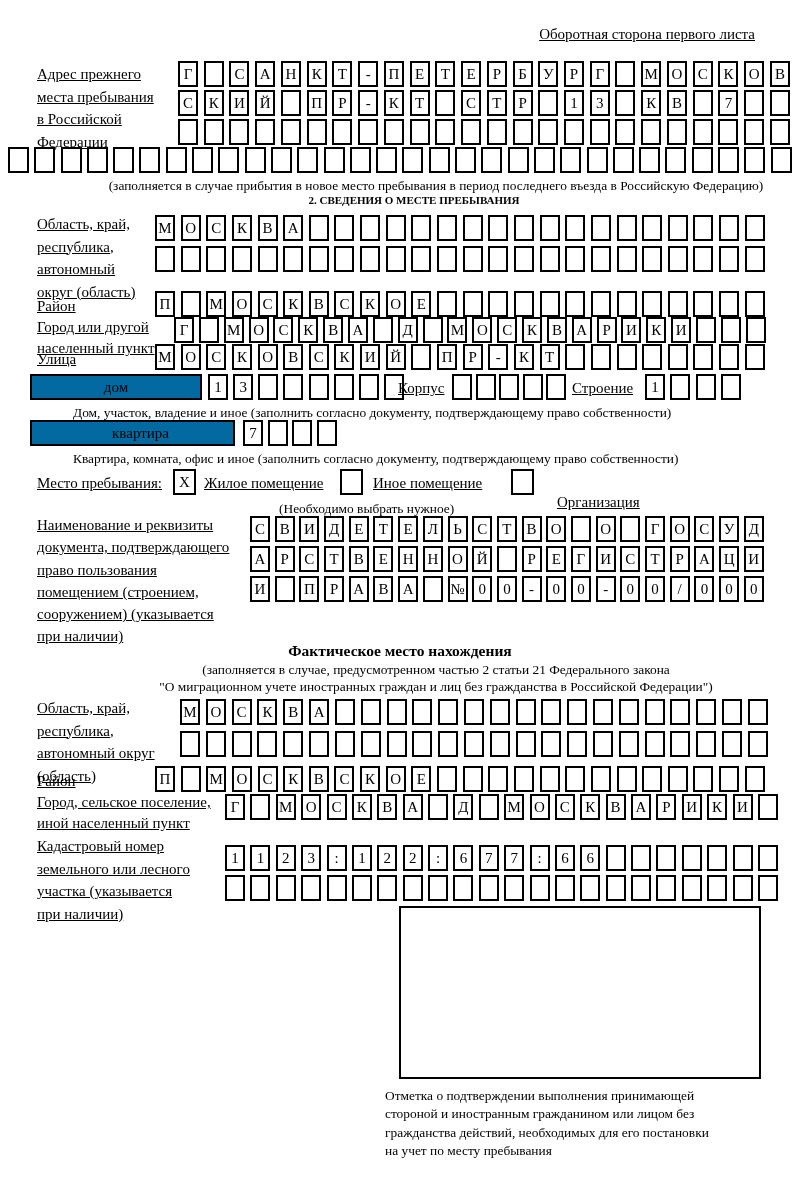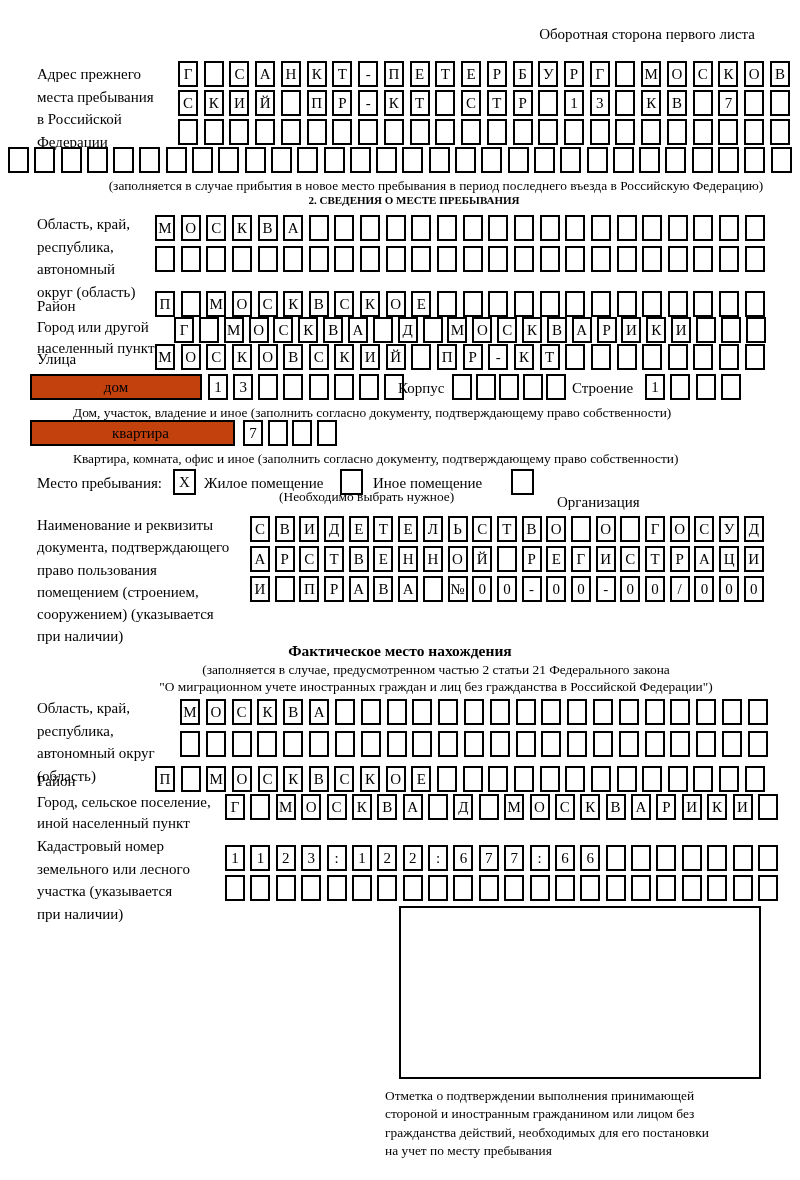--- a/index.html
+++ b/index.html
@@ -1,32 +1,32 @@
 <!DOCTYPE html>
 <html><head>
 <meta charset="utf-8">
 <style>
   * { margin:0; padding:0; box-sizing:border-box; }
   html,body { background:#fff; }
   body { font-family:"Liberation Serif","DejaVu Serif",serif; color:#000; }
   .page { position:relative; width:800px; height:1180px; background:#fff; overflow:hidden; }
   .abs { position:absolute; }
-  .label { font-size:15px; line-height:22.5px; white-space:pre-line; }
+  .label { font-size:15px; line-height:22.5px; white-space:pre-line;text-decoration:underline; }
   .lh21 { line-height:21px; }
   .small { font-size:13.4px; line-height:17px;margin-left:36px; }
   .center { left:0; width:800px; text-align:center; }
   .bold { font-weight:bold; }
   .t16 { font-size:11px;margin-left:14px; }
   .t15 { font-size:15.5px; }
   .boxrow { display:flex; justify-content:space-between; }
   .cbox { flex:none; width:20px; height:26px; border:2px solid #000; display:inline-flex;
           align-items:center; justify-content:center; font-size:15px; background:#fff; }
   .wide .cbox { width:21px; }
   .fieldbox { height:26px; border:2px solid #000; display:flex; align-items:center;
-              justify-content:center; font-size:15px; background:#c2410c; }
+              justify-content:center; font-size:15px; background:#0369a1; }
   .checkbox { width:23px; height:26px; border:2px solid #000; display:inline-flex;
               align-items:center; justify-content:center; font-size:15px; background:#fff; }
   .stamp { border:2px solid #000; background:#fff; }
   .capt { text-align:left; font-size:13.4px; line-height:18.4px; white-space:pre-line; }
 </style>
 </head>
 <body>
 
 <div class="page">
 
@@ -329,21 +329,21 @@
     </div>
   <div class="abs small" style="left:37px; top:450px;">Квартира, комната, офис и иное (заполнить согласно документу, подтверждающему право собственности)</div>
 
   <div class="abs label" style="left:37px; top:472px;">Место пребывания:</div>
   <span class="abs checkbox" style="left:173px; top:469px;">X</span>
   <div class="abs label" style="left:204px; top:472px;">Жилое помещение</div>
   <span class="abs checkbox" style="left:340px; top:469px;"></span>
   <div class="abs label" style="left:373px; top:472px;">Иное помещение</div>
   <span class="abs checkbox" style="left:511px; top:469px;"></span>
   <div class="abs label" style="left:557px; top:452px;margin-top:39px;">Организация</div>
-  <div class="abs small" style="left:243px; top:488px;">(Необходимо выбрать нужное)</div>
+  <div class="abs small" style="left:243px; top:500px;">(Необходимо выбрать нужное)</div>
 
   <div class="abs label" style="left:37px; top:514px; width:210px; line-height:22.3px;">Наименование и реквизиты
 документа, подтверждающего
 право пользования
 помещением (строением,
 сооружением) (указывается
 при наличии)</div>
   <div class="abs boxrow" style="left:250px; top:516px; width:514px;">
       <span class="cbox">С</span>
       <span class="cbox">В</span>

